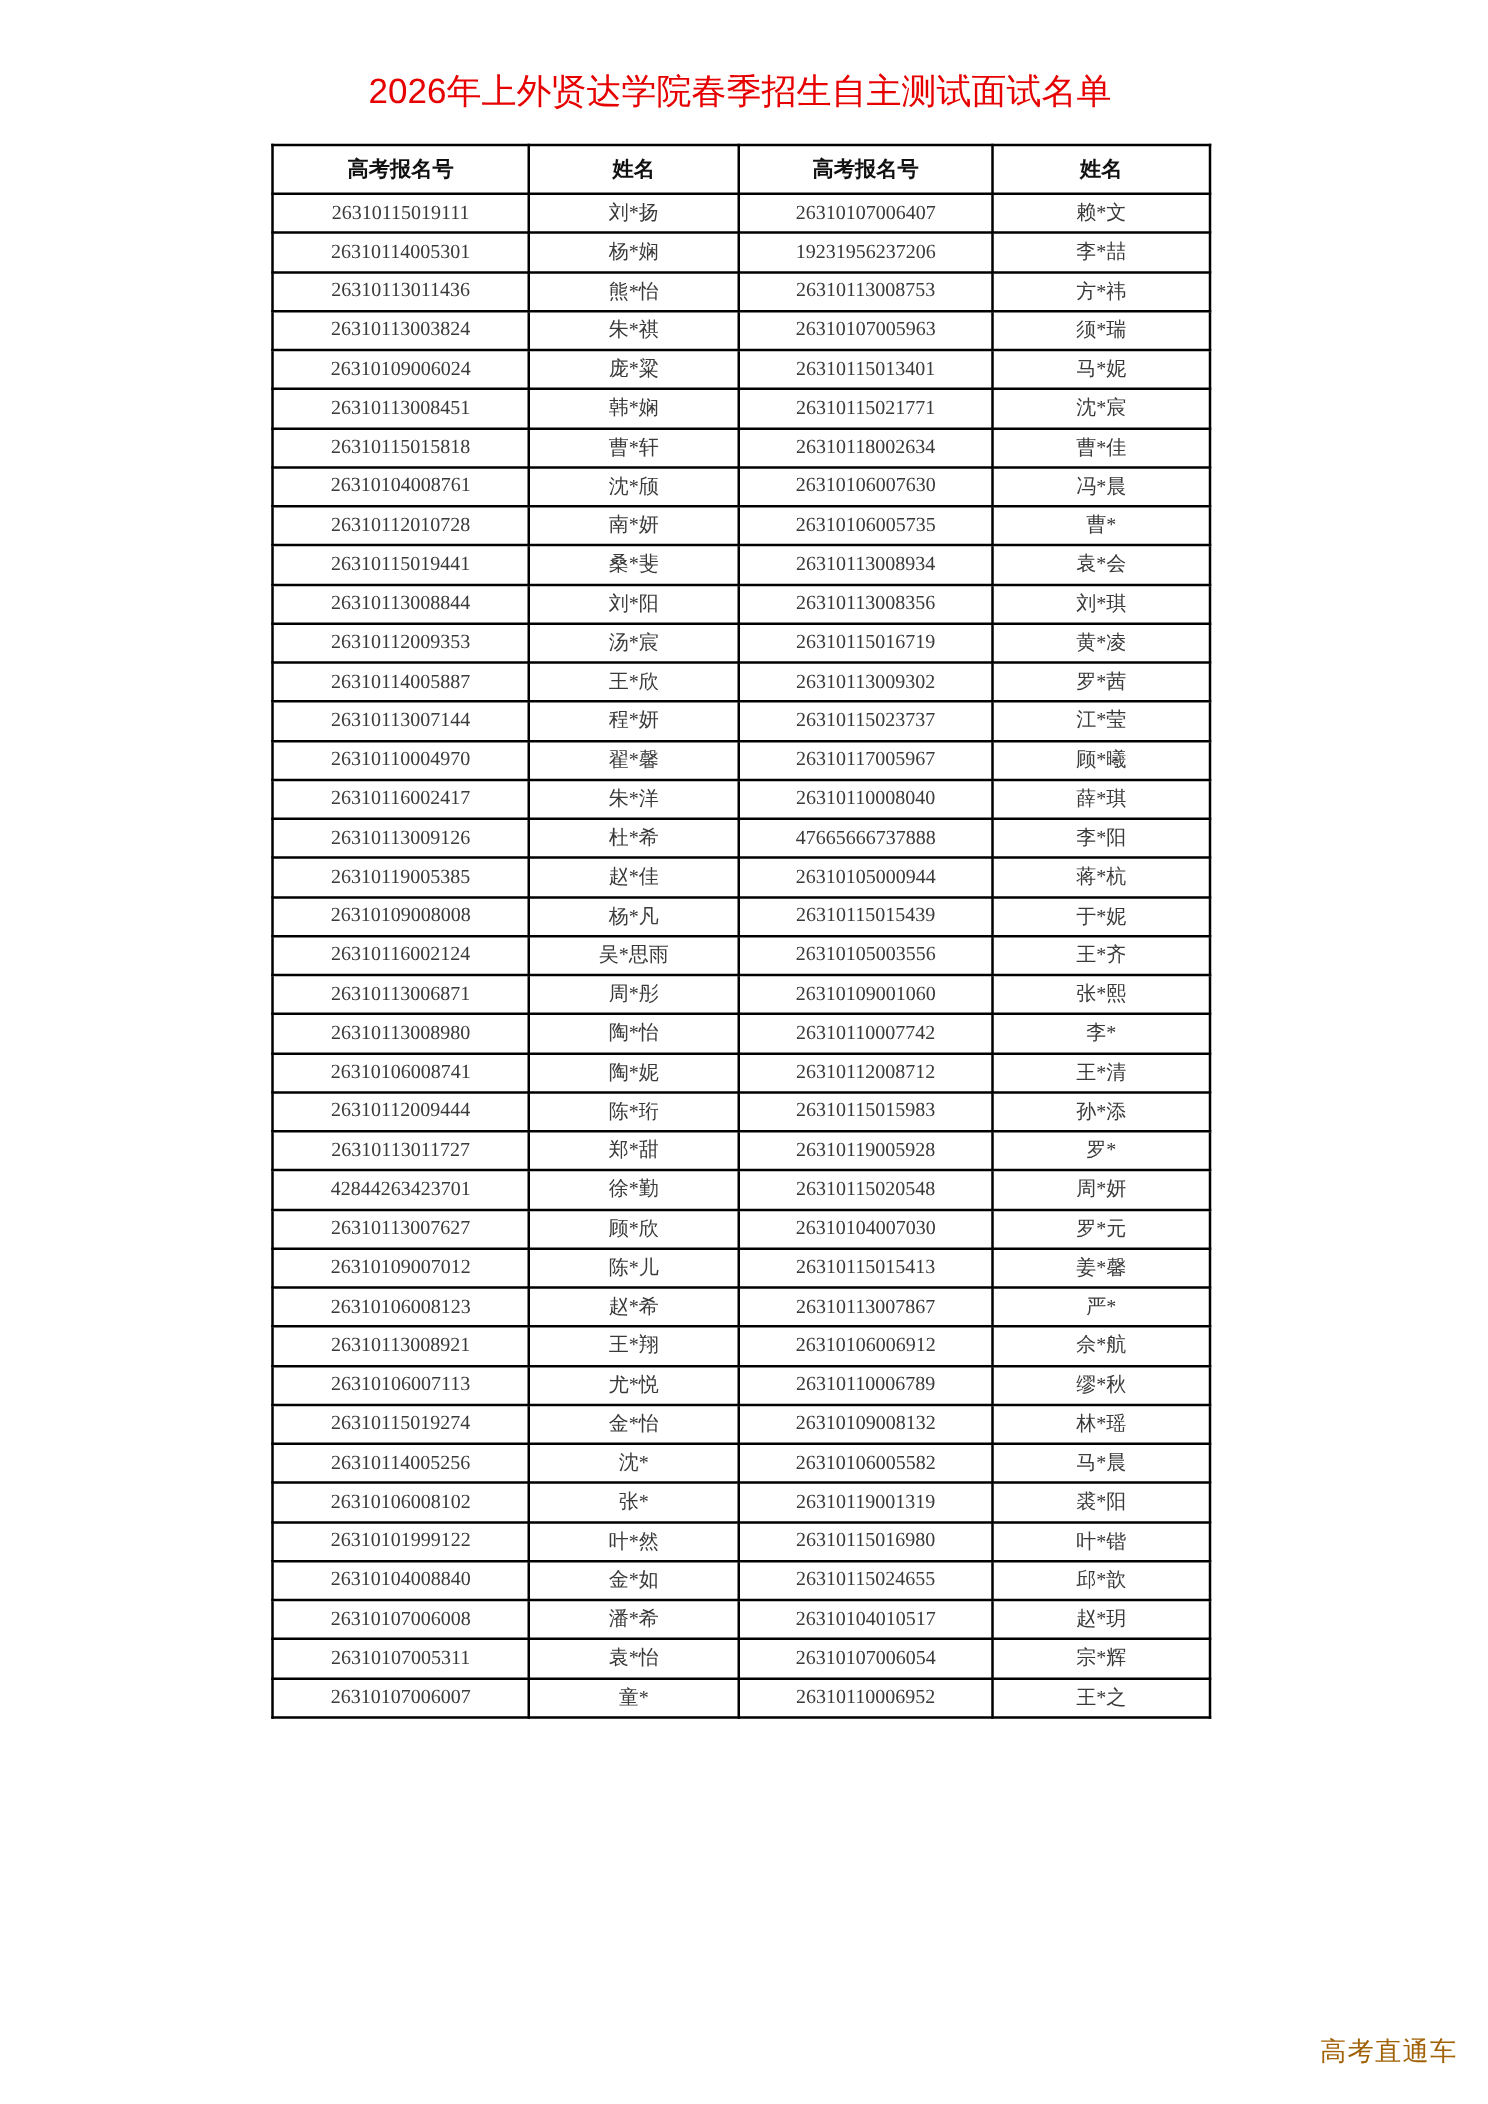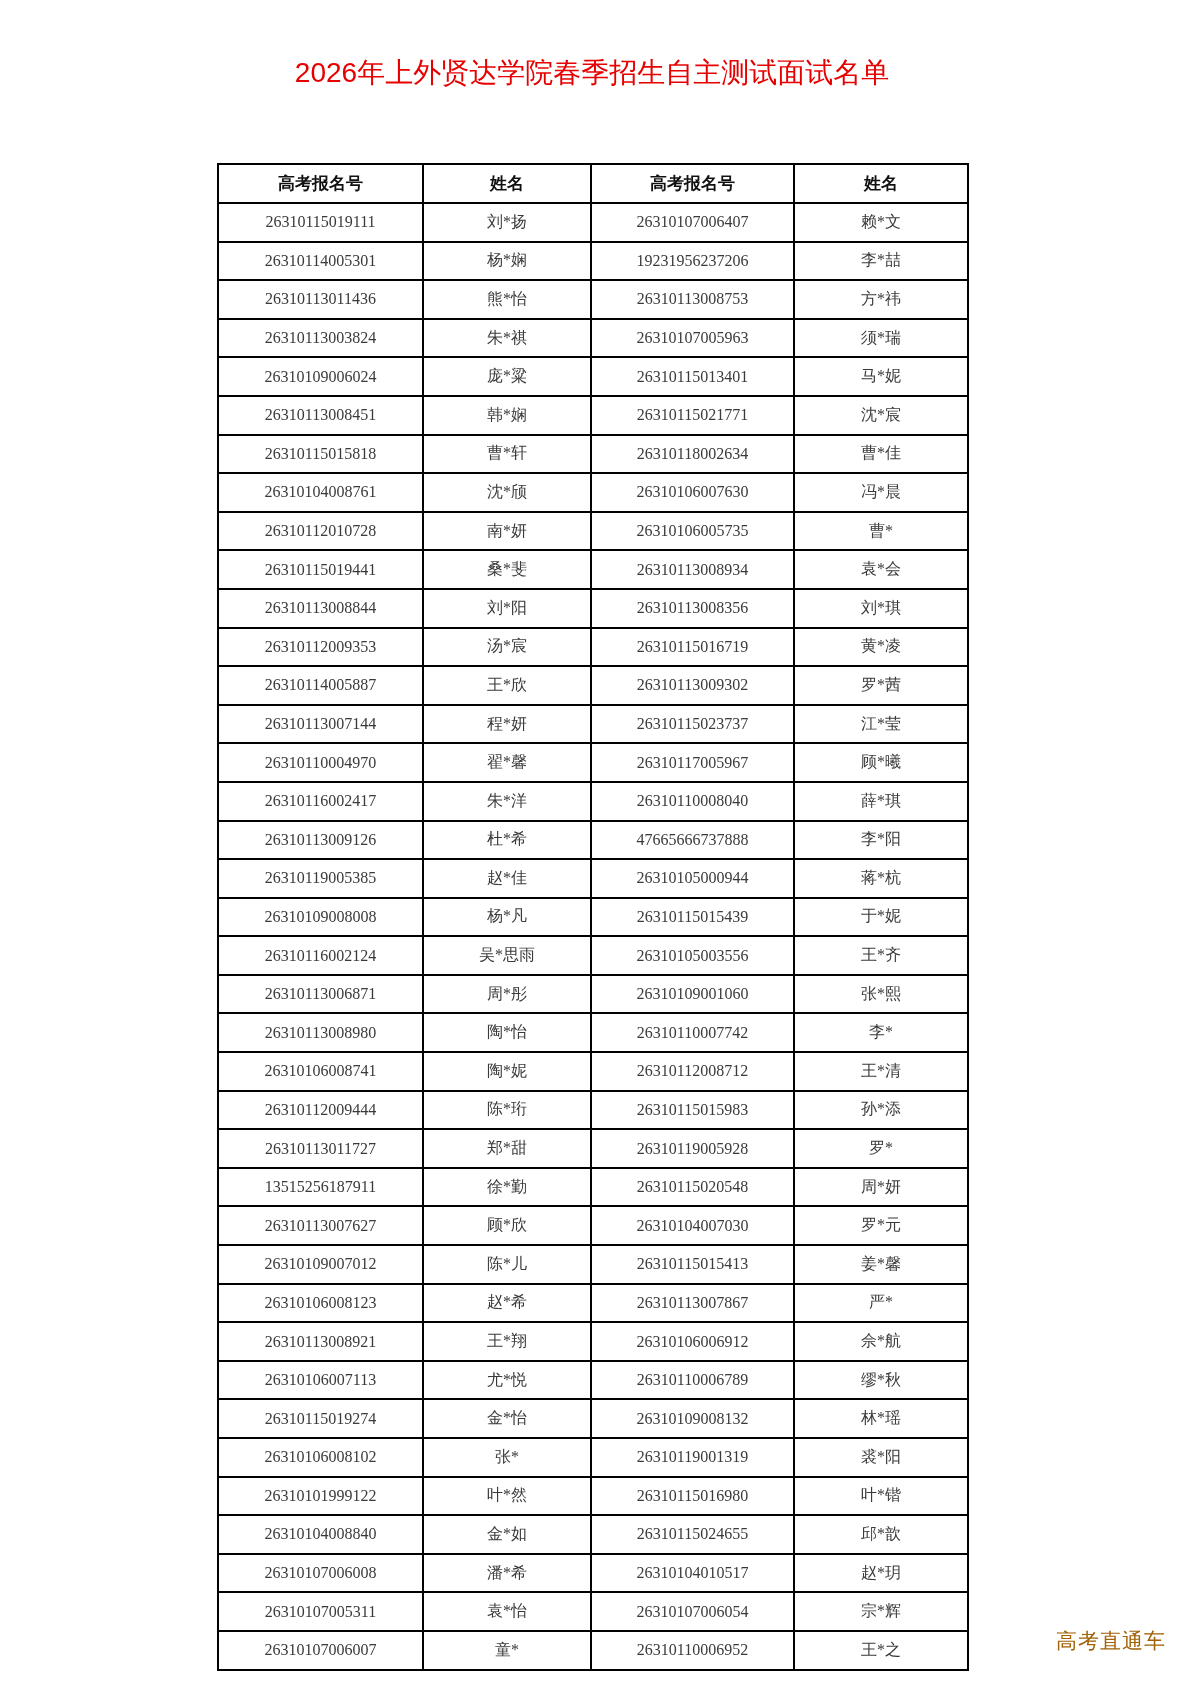--- a/index.html
+++ b/index.html
@@ -28,24 +28,23 @@
     line-height: 32px;
     letter-spacing: 0px;
     color: #e60000;
     white-space: nowrap;
   }
   table.roster {
     position: absolute;
     left: 217px;
     top: 115px;
     width: 750px;
-    height: 1508px;
+    height: 1260px;
     border-collapse: collapse;
     table-layout: fixed;
-    margin-top: 48px;
   }
   table.roster th,
   table.roster td {
     border: 2px solid #000000;
     text-align: center;
     vertical-align: middle;
     padding: 0;
     overflow: hidden;
     white-space: nowrap;
   }
@@ -240,21 +239,21 @@
           <td>26310115015983</td>
           <td>孙*添</td>
         </tr>
         <tr>
           <td>26310113011727</td>
           <td>郑*甜</td>
           <td>26310119005928</td>
           <td>罗*</td>
         </tr>
         <tr>
-          <td>13515256187911</td>
+          <td>42844263423701</td>
           <td>徐*勤</td>
           <td>26310115020548</td>
           <td>周*妍</td>
         </tr>
         <tr>
           <td>26310113007627</td>
           <td>顾*欣</td>
           <td>26310104007030</td>
           <td>罗*元</td>
         </tr>
@@ -282,20 +281,26 @@
           <td>26310110006789</td>
           <td>缪*秋</td>
         </tr>
         <tr>
           <td>26310115019274</td>
           <td>金*怡</td>
           <td>26310109008132</td>
           <td>林*瑶</td>
         </tr>
         <tr>
+          <td>26310114005256</td>
+          <td>沈*</td>
+          <td>26310106005582</td>
+          <td>马*晨</td>
+        </tr>
+        <tr>
           <td>26310106008102</td>
           <td>张*</td>
           <td>26310119001319</td>
           <td>裘*阳</td>
         </tr>
         <tr>
           <td>26310101999122</td>
           <td>叶*然</td>
           <td>26310115016980</td>
           <td>叶*锴</td>

